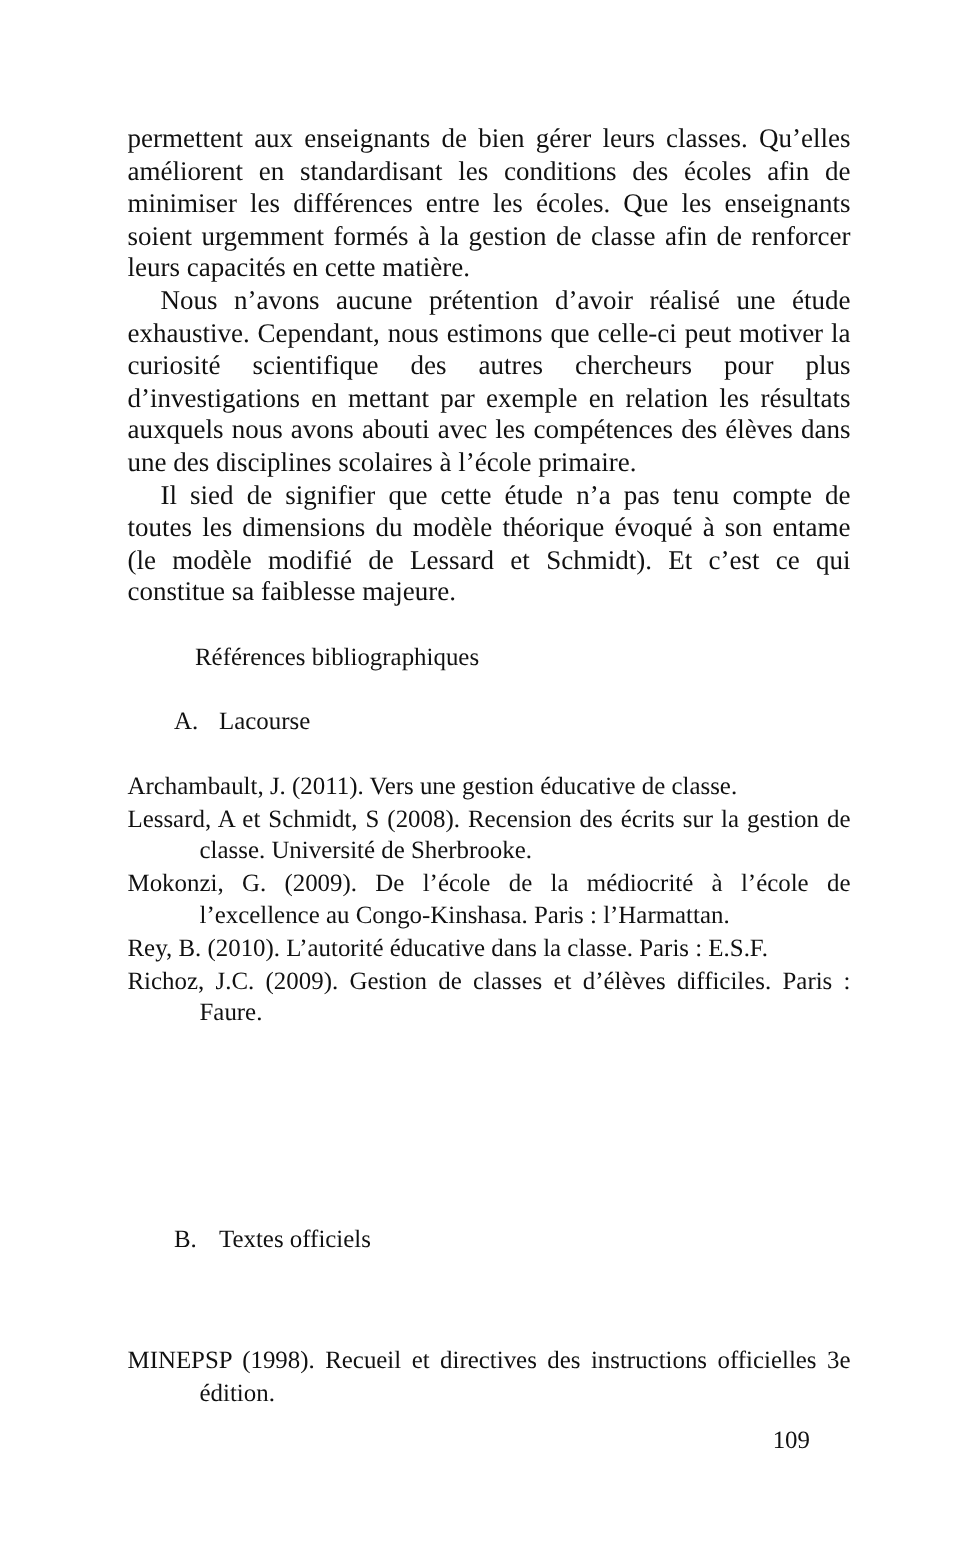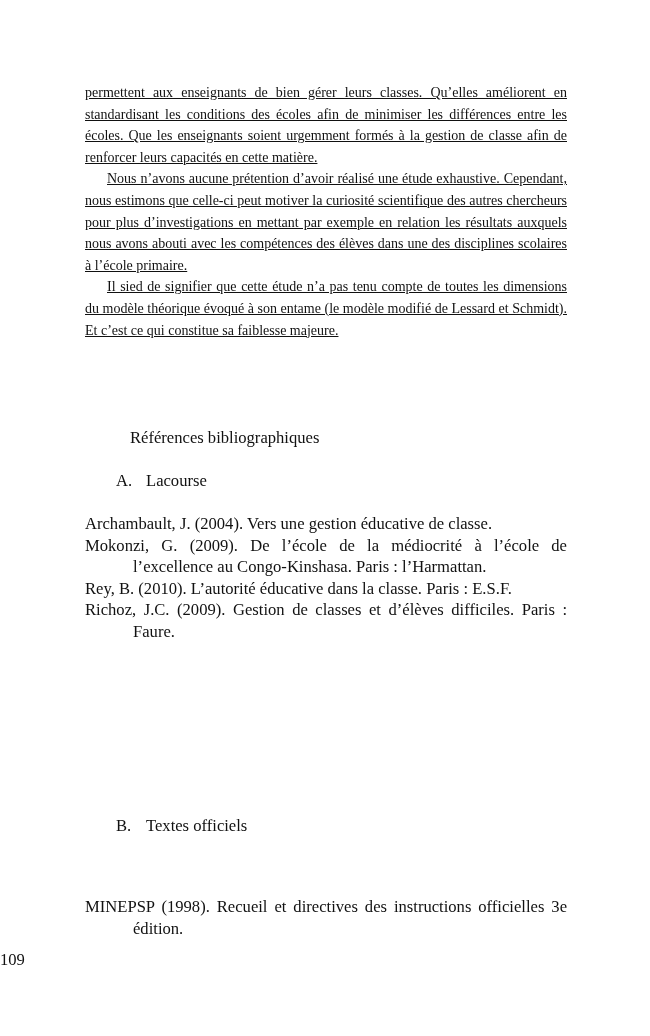--- a/index.html
+++ b/index.html
@@ -3,61 +3,61 @@
   <meta charset="utf-8">
   <style>
     html, body { margin: 0; padding: 0; background: #ffffff; }
     body {
       width: 650px; height: 1036px; position: relative; overflow: hidden;
       font-family: "Liberation Serif", "DejaVu Serif", serif;
       color: #111111;
     }
     .page { position: absolute; left: 85px; top: 82px; width: 482px; }
     .para {
-      font-size: 14px; line-height: 21.6px; text-align: justify;
+      font-size: 18px; line-height: 21.6px; text-align: justify;
       margin: 0;
-      text-decoration: underline;
     }
     .para.indent { text-indent: 22px; }
     .heading {
       font-weight: normal; font-size: 16.6px; line-height: 21.6px; margin: 0;
     }
     .refs-title { position: absolute; left: 130px; top: 427px; }
     .sec-a { position: absolute; left: 116px; top: 470px; }
     .sec-b { position: absolute; left: 116px; top: 815px; }
     .sec-letter { display: inline-block; width: 30px; }
     .reflist { position: absolute; left: 85px; width: 482px; }
     .reflist.a { top: 513px; }
     .reflist.b { top: 896px; }
     .ref {
       font-size: 16.6px; line-height: 21.6px; text-align: justify;
       padding-left: 48px; text-indent: -48px; margin: 0;
     }
     .pagenum {
       position: absolute; top: 950px; left: 0; width: 540px;
-      text-align: left; font-size: 16.6px;
+      text-align: right; font-size: 16.6px;
     }
   </style>
 </head>
 <body>
 
 <div class="page">
   <p class="para">permettent aux enseignants de bien gérer leurs classes. Qu’elles améliorent en standardisant les conditions des écoles afin de minimiser les différences entre les écoles. Que les enseignants soient urgemment formés à la gestion de classe afin de renforcer leurs capacités en cette matière.</p>
   <p class="para indent">Nous n’avons aucune prétention d’avoir réalisé une étude exhaustive. Cependant, nous estimons que celle-ci peut motiver la curiosité scientifique des autres chercheurs pour plus d’investigations en mettant par exemple en relation les résultats auxquels nous avons abouti avec les compétences des élèves dans une des disciplines scolaires à l’école primaire.</p>
   <p class="para indent">Il sied de signifier que cette étude n’a pas tenu compte de toutes les dimensions du modèle théorique évoqué à son entame (le modèle modifié de Lessard et Schmidt). Et c’est ce qui constitue sa faiblesse majeure.</p>
 </div>
 
 <p class="heading refs-title">Références bibliographiques</p>
 
 <p class="heading sec-a">
   <span class="sec-letter">A.</span><span>Lacourse</span>
 </p>
 
 <div class="reflist a">
-  <p class="ref">Archambault, J. (2004). Vers une gestion éducative de classe.</p>
+  <p class="ref">Archambault, J. (2011). Vers une gestion éducative de classe.</p>
+  <p class="ref">Lessard, A et Schmidt, S (2008). Recension des écrits sur la gestion de classe. Université de Sherbrooke.</p>
   <p class="ref">Mokonzi, G. (2009). De l’école de la médiocrité à l’école de l’excellence au Congo-Kinshasa. Paris : l’Harmattan.</p>
   <p class="ref">Rey, B. (2010). L’autorité éducative dans la classe. Paris : E.S.F.</p>
   <p class="ref">Richoz, J.C. (2009). Gestion de classes et d’élèves difficiles. Paris : Faure.</p>
 </div>
 
 <p class="heading sec-b">
   <span class="sec-letter">B.</span><span>Textes officiels</span>
 </p>
 
 <div class="reflist b">

